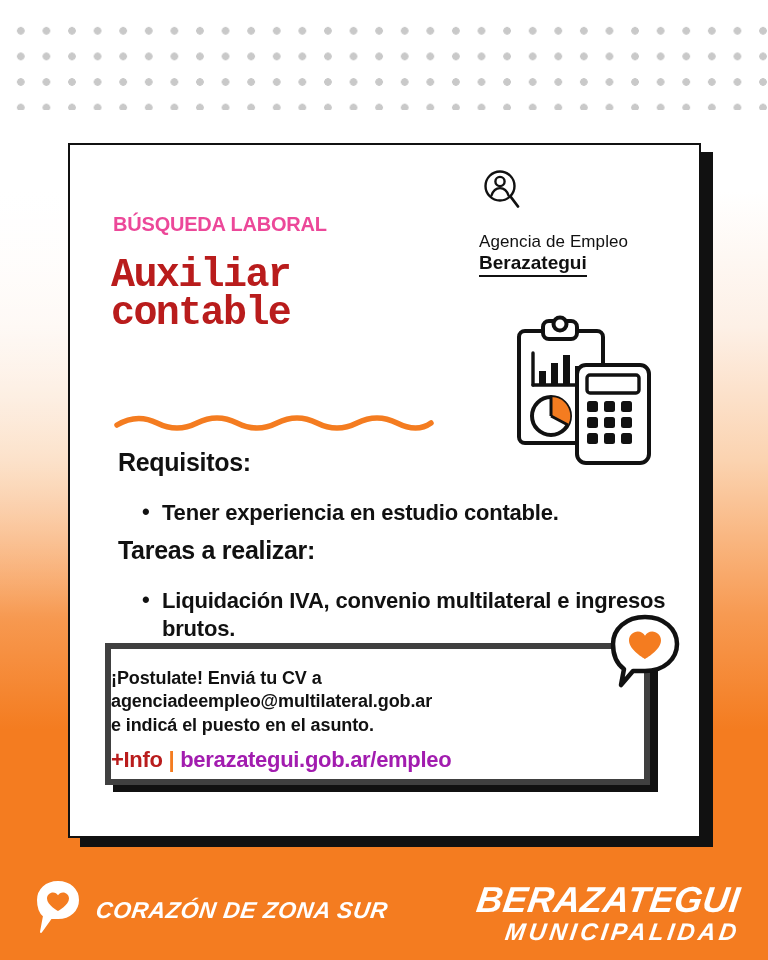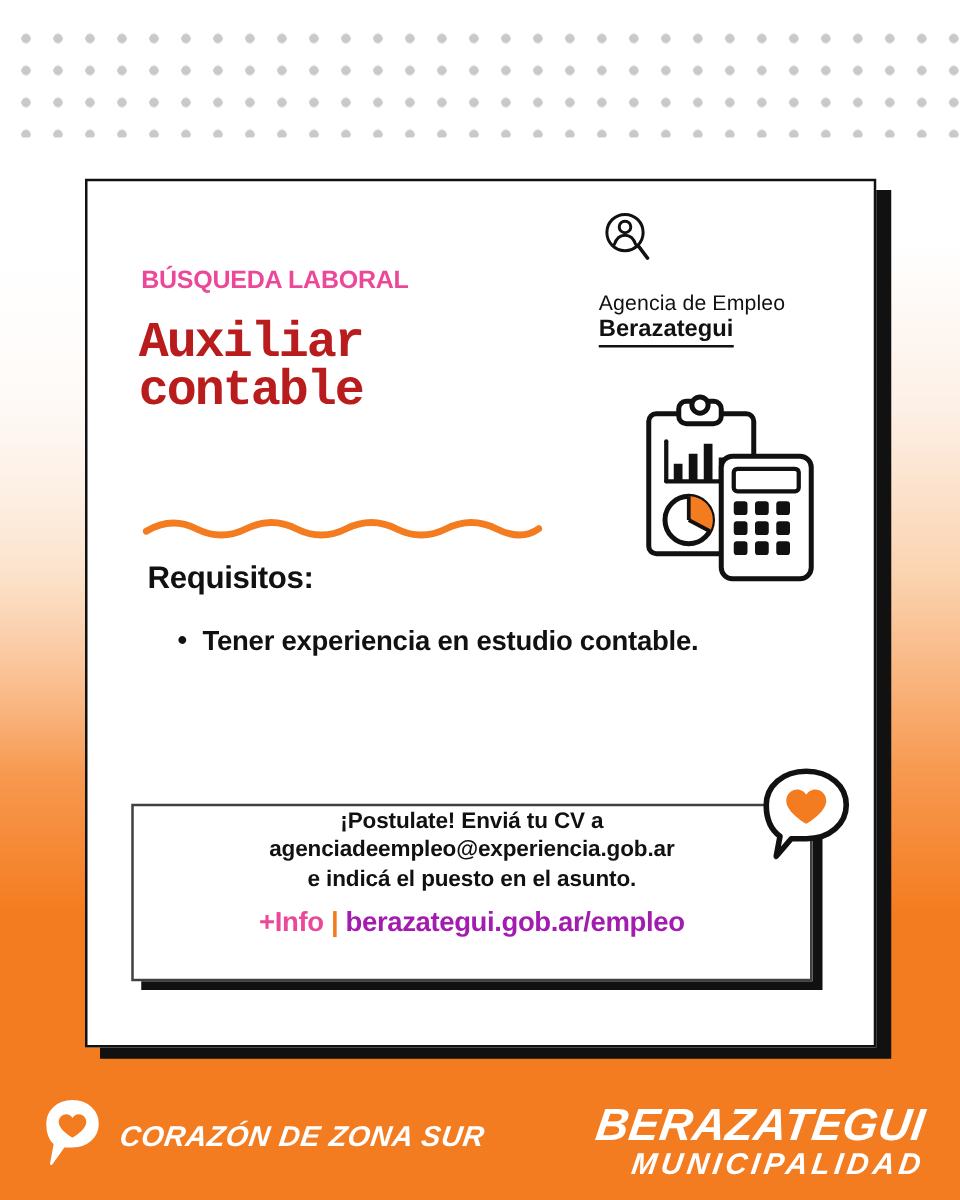--- a/index.html
+++ b/index.html
@@ -159,38 +159,38 @@
     position: absolute;
     left: 43px; top: 505px;
     width: 545px; height: 142px;
     background: #111111;
   }
   #contact-box {
     position: absolute;
     left: 35px; top: 498px;
     width: 545px; height: 142px;
     background: #ffffff;
-    border: 2px solid #404040;
+    border: 6px solid #404040;
     box-sizing: border-box;
-    text-align: center;
+    padding-top: 18px;
   }
   .contact-line {
     color: #111111;
     font-weight: bold;
     font-size: 18px;
     line-height: 1.3;
     letter-spacing: -0.1px;
   }
   #contact-info {
     margin-top: 10px;
     font-size: 22px;
     font-weight: bold;
     letter-spacing: -0.3px;
   }
-  #contact-info .plus { color: #ec4899; }
+  #contact-info .plus { color: #b91c1c; }
   #contact-info .sep { color: #f47c20; }
   #contact-info .url { color: #a21caf; }
 
   
   #heart-bubble {
     position: absolute;
     right: 18px; top: 468px;
   }
 
   
@@ -302,25 +302,29 @@
           <rect x="110" y="120" width="11" height="11" rx="2.5"></rect>
         </g>
       </svg>
     </div>
 
     <div class="section-head" id="req-head">Requisitos:</div>
     <ul class="bullets" id="req-list">
       <li>Tener experiencia en estudio contable.</li>
     </ul>
 
+    <div class="section-head" id="task-head">Tareas a realizar:</div>
+    <ul class="bullets" id="task-list">
+      <li>Liquidación IVA, convenio multilateral e ingresos brutos.</li>
+    </ul>
 
     <div id="contact-shadow"></div>
     <div id="contact-box">
       <div class="contact-line">¡Postulate! Enviá tu CV a</div>
-      <div class="contact-line">agenciadeempleo@experiencia.gob.ar</div>
+      <div class="contact-line">agenciadeempleo@multilateral.gob.ar</div>
       <div class="contact-line">e indicá el puesto en el asunto.</div>
       <div id="contact-info">
         <span class="plus">+Info</span>
         <span class="sep">|</span>
         <span class="url">berazategui.gob.ar/empleo</span>
       </div>
     </div>
 
     <div id="heart-bubble">
       <svg width="72" height="78" viewBox="0 0 72 78">

